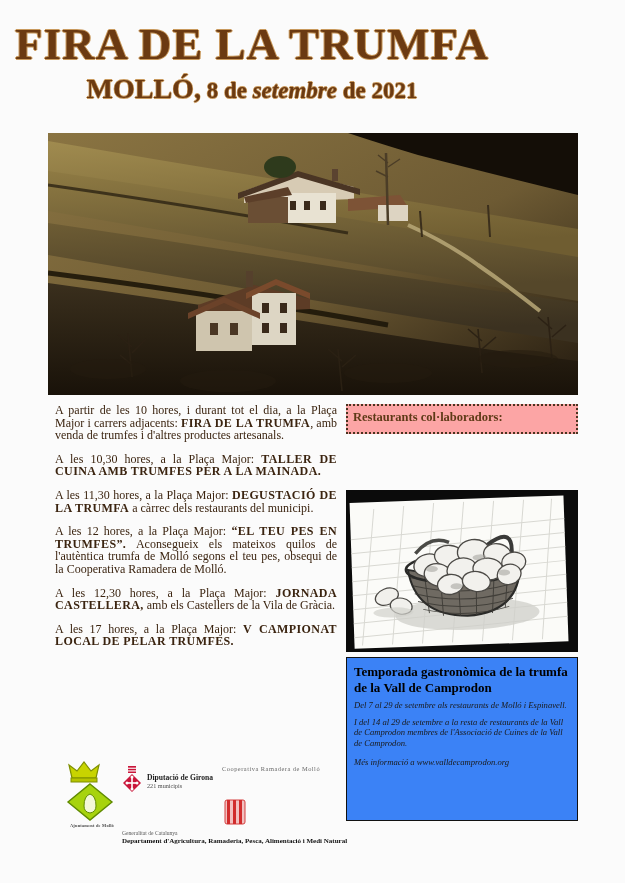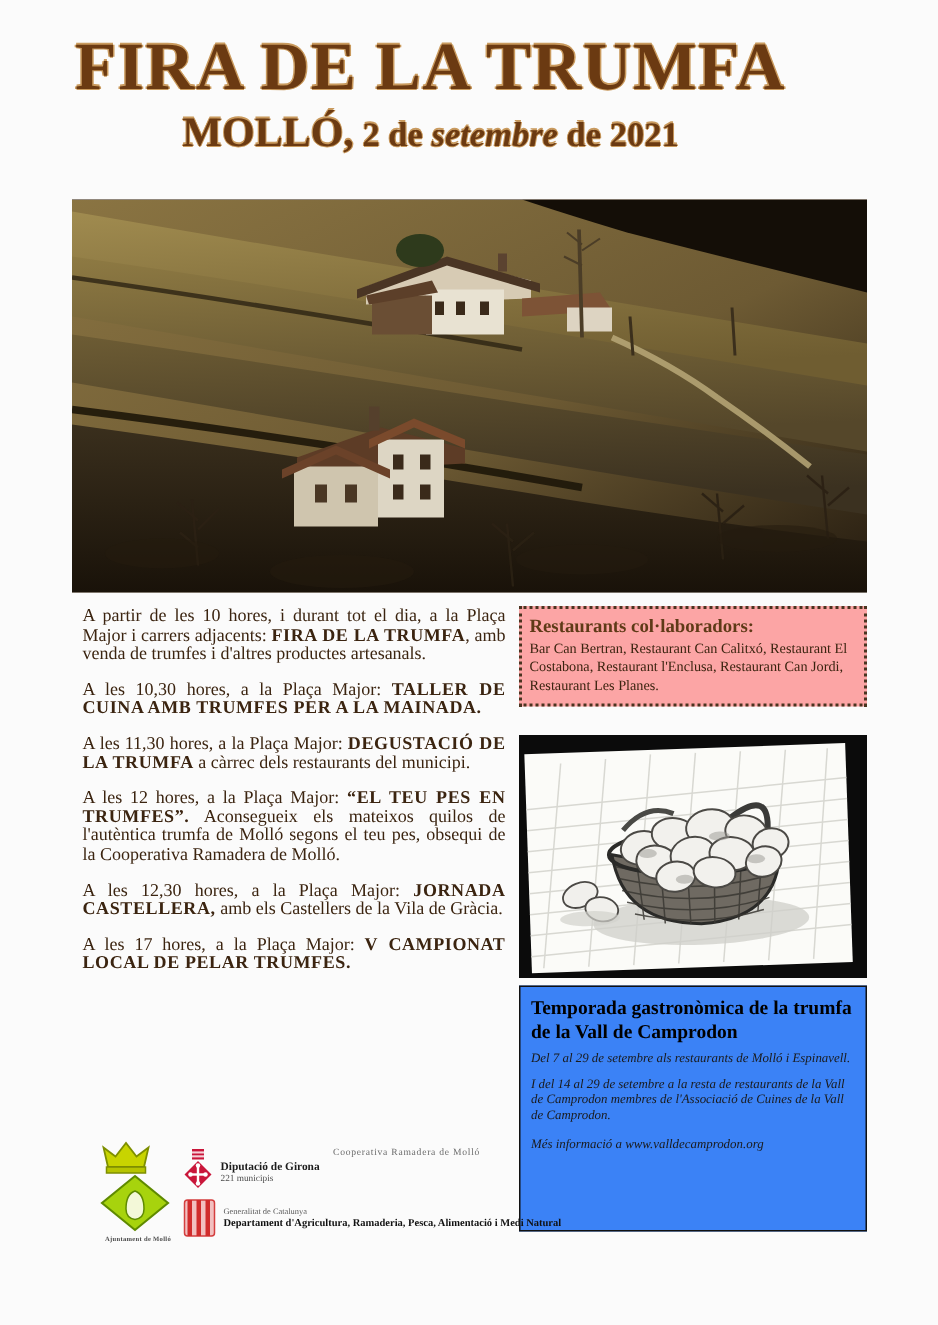--- a/index.html
+++ b/index.html
@@ -4,21 +4,21 @@
 <style>
   html,body{margin:0;padding:0;}
   body{
     width:625px;height:883px;
     background:#fbfbfb;
     font-family:"Liberation Serif", serif;
     color:#3b2410;
     overflow:hidden;
     position:relative;
   }
-  .page{position:relative;width:504px;height:883px;padding-left:35px;}
+  .page{position:relative;width:504px;height:883px;}
 
   
   .title-block{text-align:center;padding-top:22px;}
   .main-title{
     font-family:"Liberation Serif", serif;
     font-weight:bold;
     font-size:45px;
     letter-spacing:1px;
     color:#6b3a12;
     line-height:1;
@@ -101,37 +101,37 @@
   .footer{position:absolute;left:0;top:755px;width:625px;height:100px;}
   .logo-mollo{position:absolute;left:62px;top:3px;width:60px;text-align:center;}
   .logo-mollo svg{display:block;}
   .mollo-cap{
     font-size:4.4px;font-weight:bold;color:#4b4b4b;
     letter-spacing:0.2px;margin-top:1px;
   }
   .logo-dip{position:absolute;left:122px;top:11px;display:flex;align-items:center;gap:5px;}
   .dip-text-1{font-size:7.6px;font-weight:bold;color:#1c1c1c;line-height:9px;}
   .dip-text-2{font-size:6.2px;color:#4d4d4d;line-height:7.5px;}
-  .logo-gen{position:absolute;left:122px;top:44px;display:flex;align-items:center;gap:5px;}
+  .logo-gen{position:absolute;left:122px;top:44px;display:flex;align-items:center;gap:5px;flex-direction:column;}
   .gen-text-1{font-size:5.6px;color:#5a5a5a;line-height:6.6px;}
   .gen-text-2{font-size:7px;font-weight:bold;color:#111;line-height:8.4px;}
   .coop{
     position:absolute;left:222px;top:10px;
     font-size:6.4px;color:#6a6a6a;letter-spacing:0.5px;
   }
 </style>
 </head>
 <body>
 
 <div class="page">
 
   <div class="title-block">
     <div class="main-title">FIRA DE LA TRUMFA</div>
     <div class="sub-title">
-      <span class="town">MOLLÓ,</span><span class="date"> 2 de </span><span class="date ital">setembre</span><span class="date"> de 2021</span>
+      <span class="town">MOLLÓ,</span><span class="date"> 8 de </span><span class="date ital">setembre</span><span class="date"> de 2021</span>
     </div>
   </div>
 
   <div class="photo-wrap">
     <svg class="photo-svg" viewBox="0 0 530 262" preserveAspectRatio="none">
       <defs>
         <linearGradient id="sky" x1="0" y1="0" x2="1" y2="1">
           <stop offset="0%" stop-color="#8a7442"></stop>
           <stop offset="55%" stop-color="#6d5a33"></stop>
           <stop offset="100%" stop-color="#231a0f"></stop>
@@ -242,21 +242,20 @@
         <span>A les 12,30 hores, a la Plaça Major: </span><b>JORNADA CASTELLERA,</b><span> amb els Castellers de la Vila de Gràcia.</span>
       </p>
       <p class="para">
         <span>A les 17 hores, a la Plaça Major: </span><b>V CAMPIONAT LOCAL DE PELAR TRUMFES.</b><span></span>
       </p>
     </div>
 
     <div class="col-right">
       <div class="rest-box">
         <div class="rest-title">Restaurants col·laboradors:</div>
-        <div class="rest-list">Bar Can Bertran, Restaurant Can Calitxó, Restaurant El Costabona, Restaurant l'Enclusa, Restaurant Can Jordi, Restaurant Les Planes.</div>
       </div>
     </div>
 
   </div>
 
   <div class="basket-wrap" style="top:490px;">
     <svg class="basket-svg" viewBox="0 0 232 162" preserveAspectRatio="none">
       <rect width="232" height="162" fill="#0b0b0b"></rect>
       <g transform="rotate(-2 116 81)">
         <rect x="6" y="9" width="214" height="146" fill="#fbfbf8"></rect>

